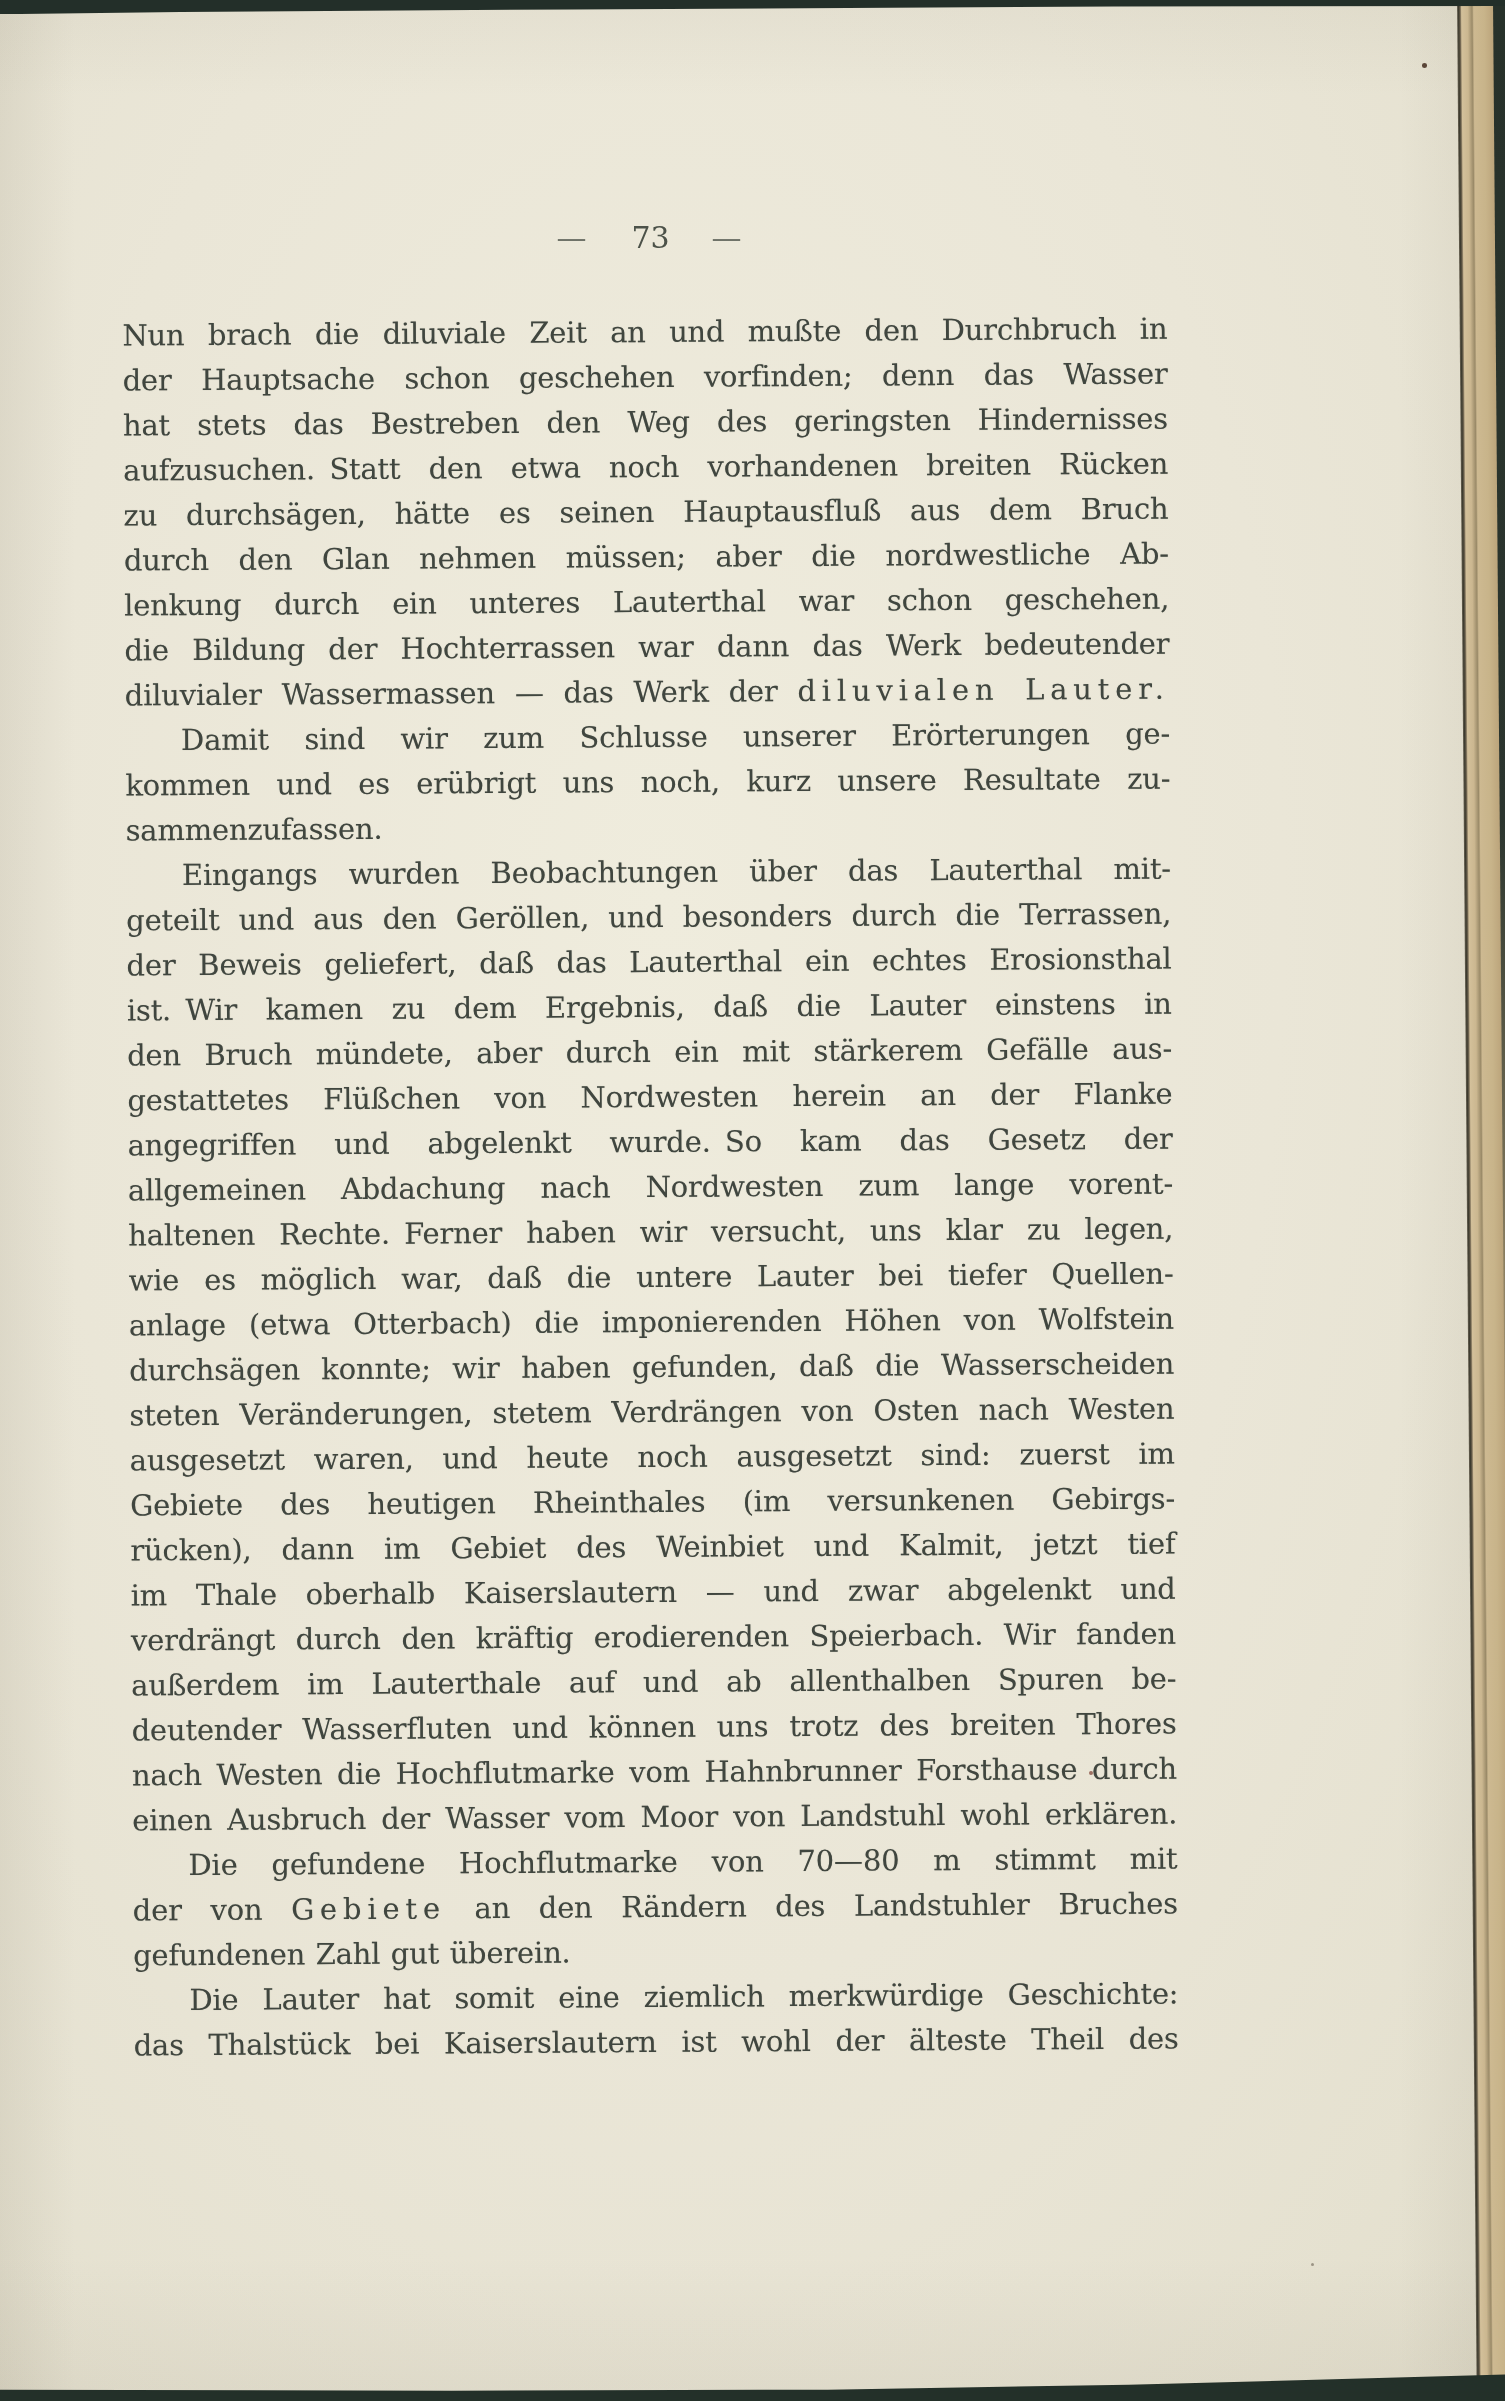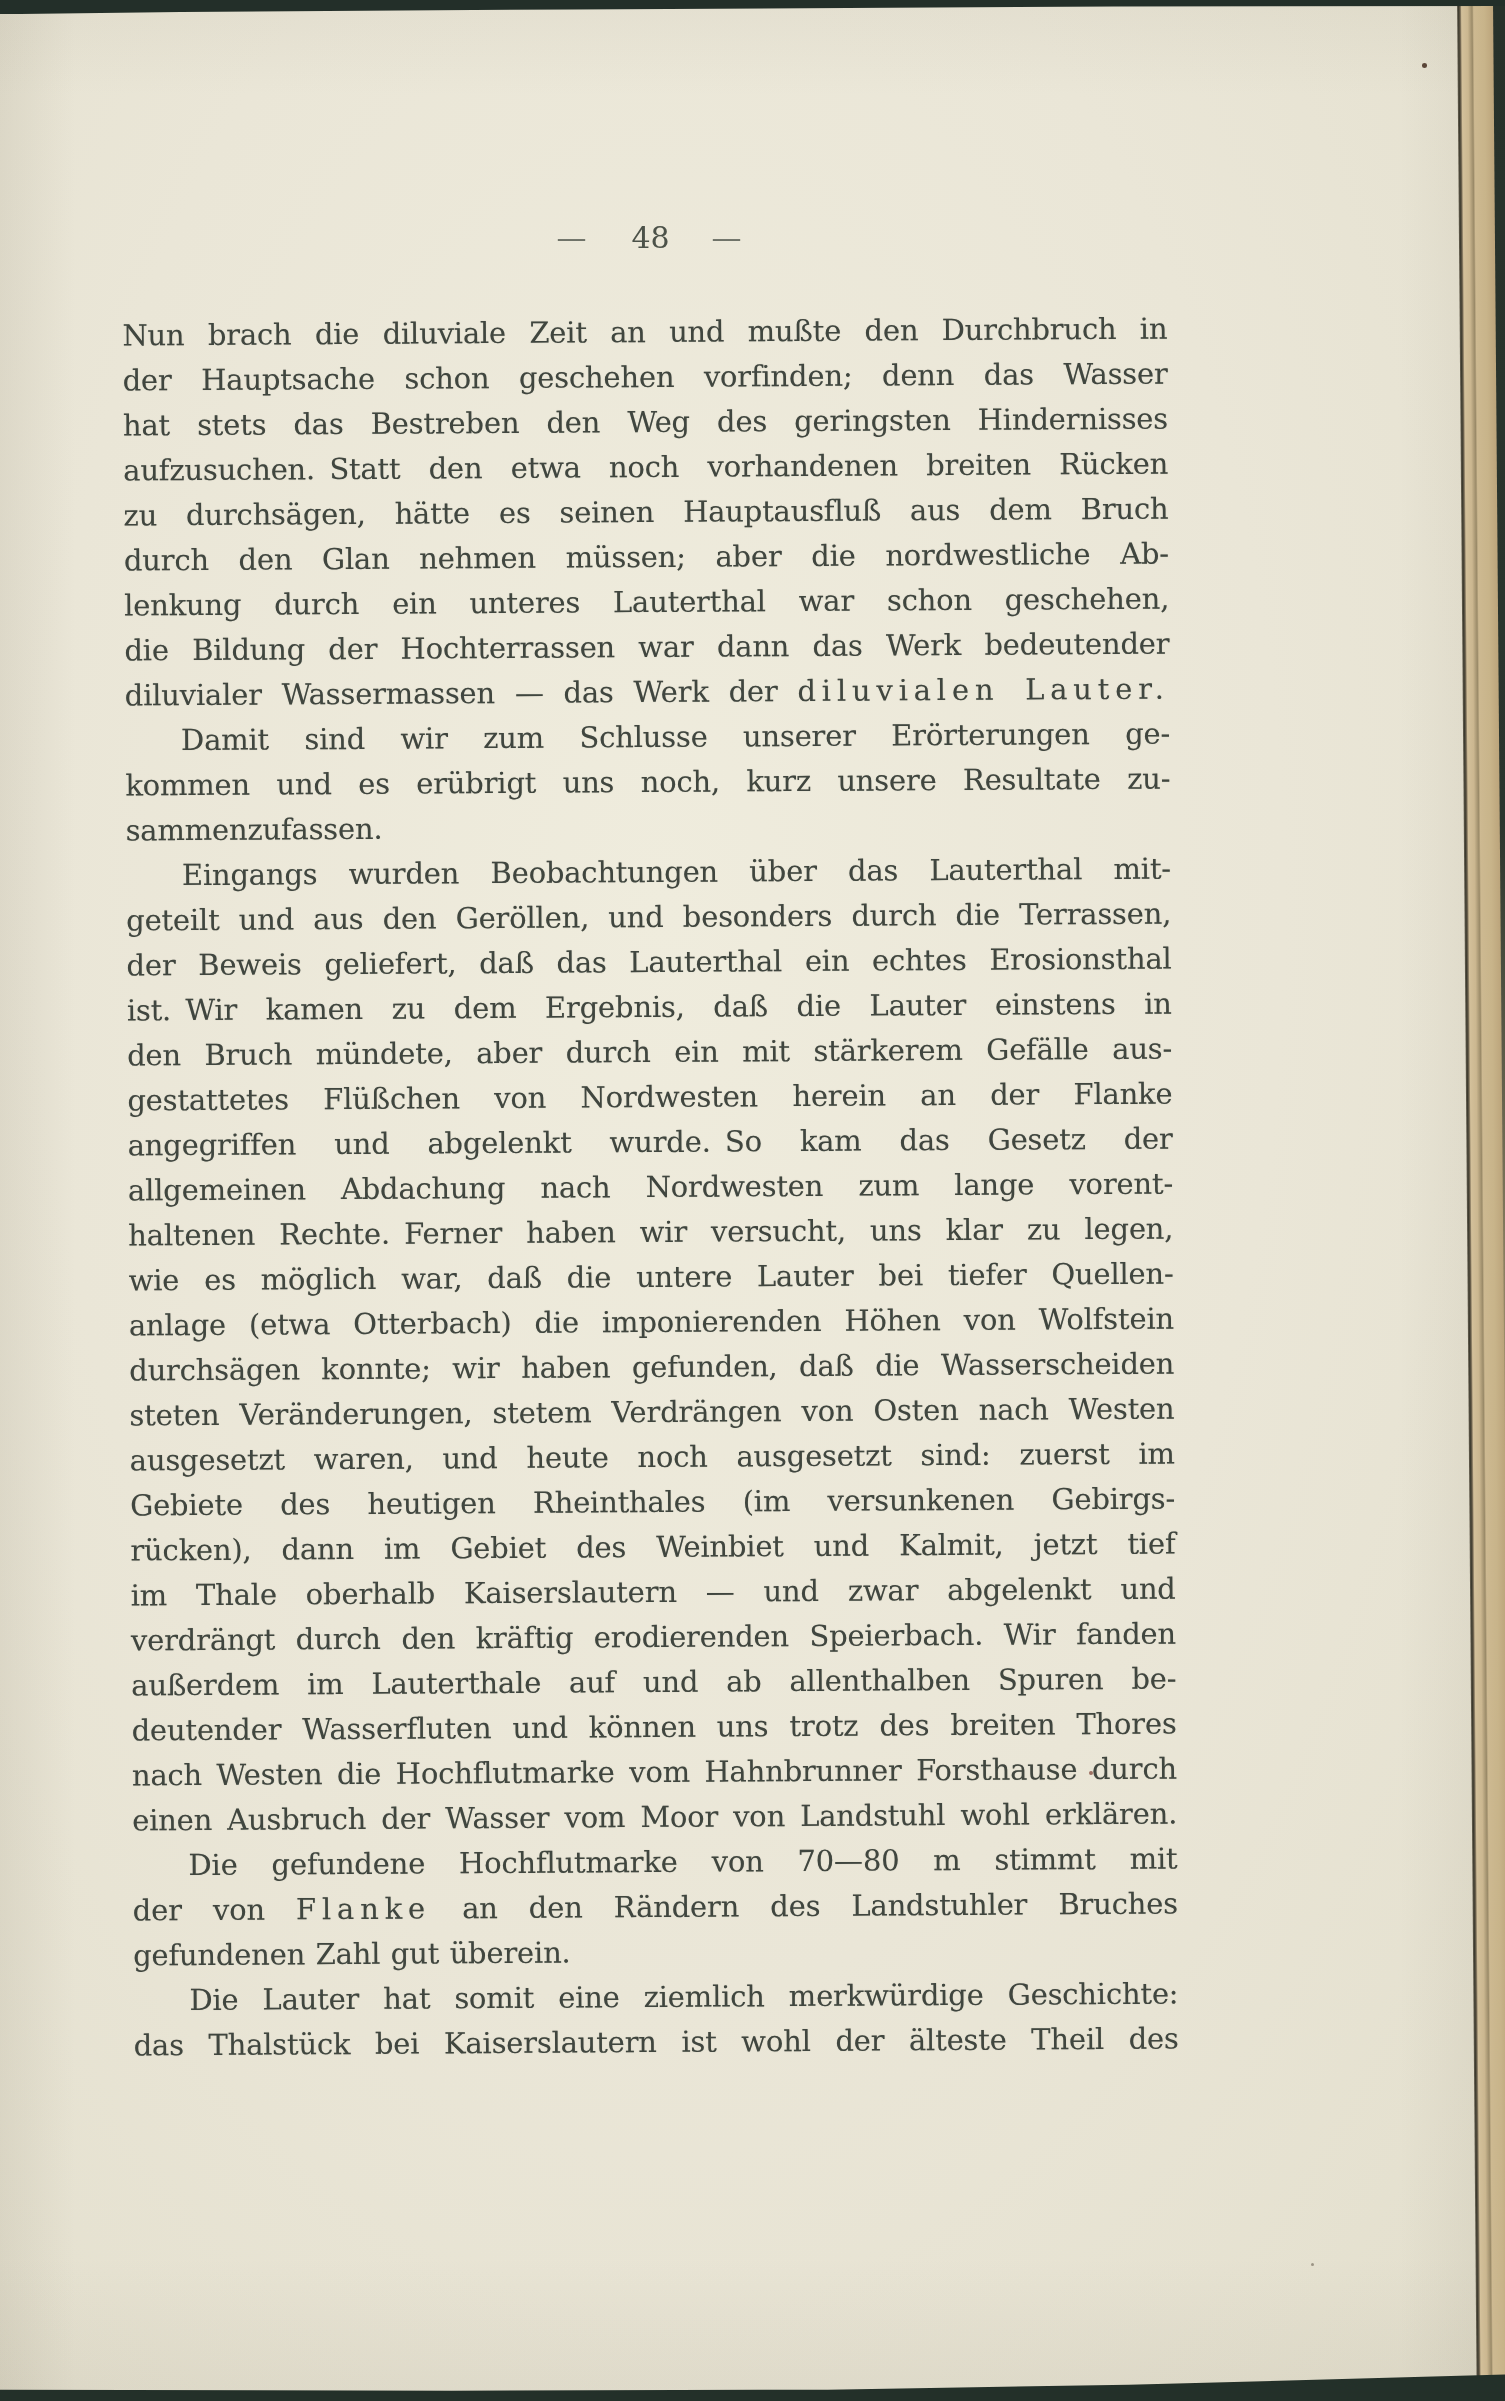--- a/index.html
+++ b/index.html
@@ -107,21 +107,21 @@
   .speck.s2 { left: 1089px; top: 1771px; width: 3.8px; height: 3.8px; background: #8a5345; opacity: .8; }
   .speck.s3 { left: 1311px; top: 2263px; width: 3px; height: 3px; background: #7c7465; opacity: .7; }
 </style>
 </head>
 <body>
 
 <div class="paper"></div>
 
 <div class="pagehead">
   <span class="dash">—</span>
-  <span class="num">48</span>
+  <span class="num">73</span>
   <span class="dash">—</span>
 </div>
 
 <div class="textblock" id="textblock">
     <div class="line"><span>Nun brach die diluviale Zeit an und mußte den Durchbruch in</span></div>
     <div class="line"><span>der Hauptsache schon geschehen vorfinden; denn das Wasser</span></div>
     <div class="line"><span>hat stets das Bestreben den Weg des geringsten Hindernisses</span></div>
     <div class="line"><span>aufzusuchen. Statt den etwa noch vorhandenen breiten Rücken</span></div>
     <div class="line"><span>zu durchsägen, hätte es seinen Hauptausfluß aus dem Bruch</span></div>
     <div class="line"><span>durch den Glan nehmen müssen; aber die nordwestliche Ab-</span></div>
@@ -147,21 +147,21 @@
     <div class="line"><span>ausgesetzt waren, und heute noch ausgesetzt sind: zuerst im</span></div>
     <div class="line"><span>Gebiete des heutigen Rheinthales (im versunkenen Gebirgs-</span></div>
     <div class="line"><span>rücken), dann im Gebiet des Weinbiet und Kalmit, jetzt tief</span></div>
     <div class="line"><span>im Thale oberhalb Kaiserslautern — und zwar abgelenkt und</span></div>
     <div class="line"><span>verdrängt durch den kräftig erodierenden Speierbach. Wir fanden</span></div>
     <div class="line"><span>außerdem im Lauterthale auf und ab allenthalben Spuren be-</span></div>
     <div class="line"><span>deutender Wasserfluten und können uns trotz des breiten Thores</span></div>
     <div class="line"><span>nach Westen die Hochflutmarke vom Hahnbrunner Forsthause durch</span></div>
     <div class="line"><span>einen Ausbruch der Wasser vom Moor von Landstuhl wohl erklären.</span></div>
     <div class="line ind"><span>Die gefundene Hochflutmarke von 70—80 m stimmt mit</span></div>
-    <div class="line"><span>der von </span><span class="sperr">Flanke</span><span> an den Rändern des Landstuhler Bruches</span></div>
+    <div class="line"><span>der von </span><span class="sperr">Gebiete</span><span> an den Rändern des Landstuhler Bruches</span></div>
     <div class="line noj"><span>gefundenen Zahl gut überein.</span></div>
     <div class="line ind"><span>Die Lauter hat somit eine ziemlich merkwürdige Geschichte:</span></div>
     <div class="line"><span>das Thalstück bei Kaiserslautern ist wohl der älteste Theil des</span></div>
   </div>
 
 <div class="edge-right">
   <div class="corner-dark"></div>
 </div>
 <div class="edge-top"></div>
 <div class="edge-bottom"></div>

